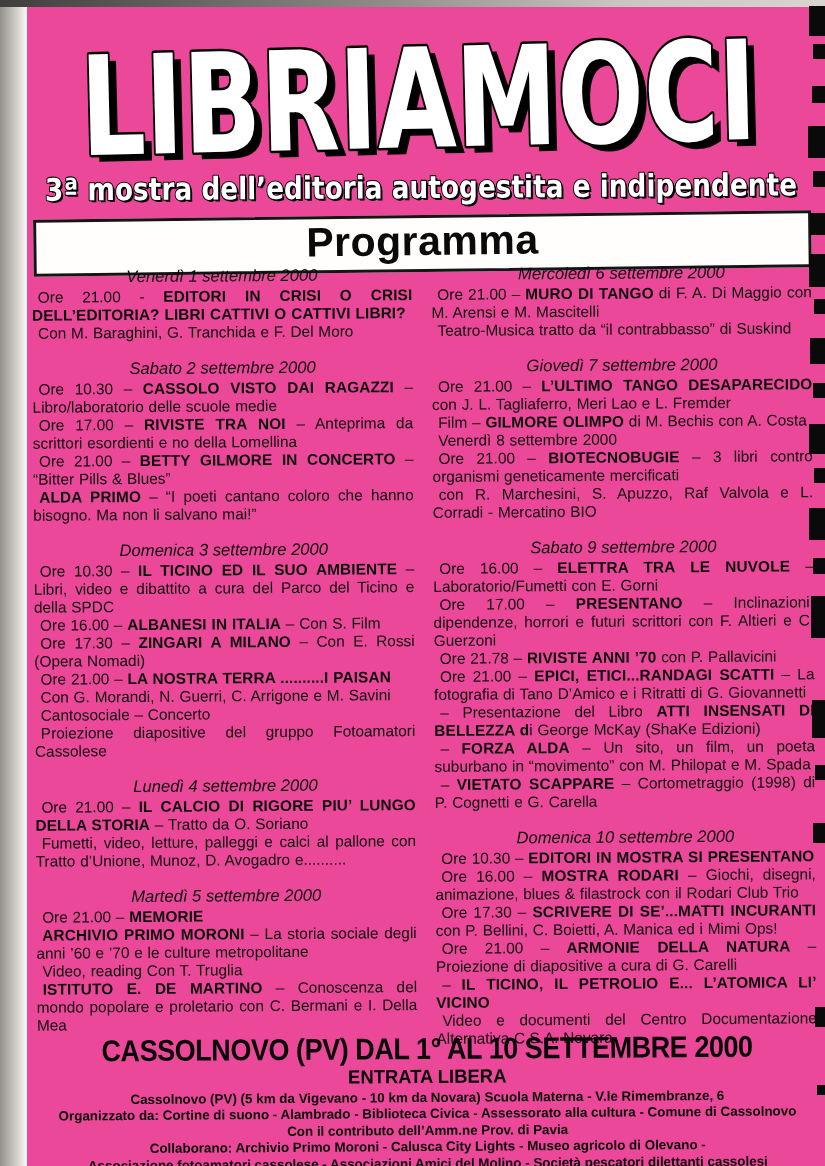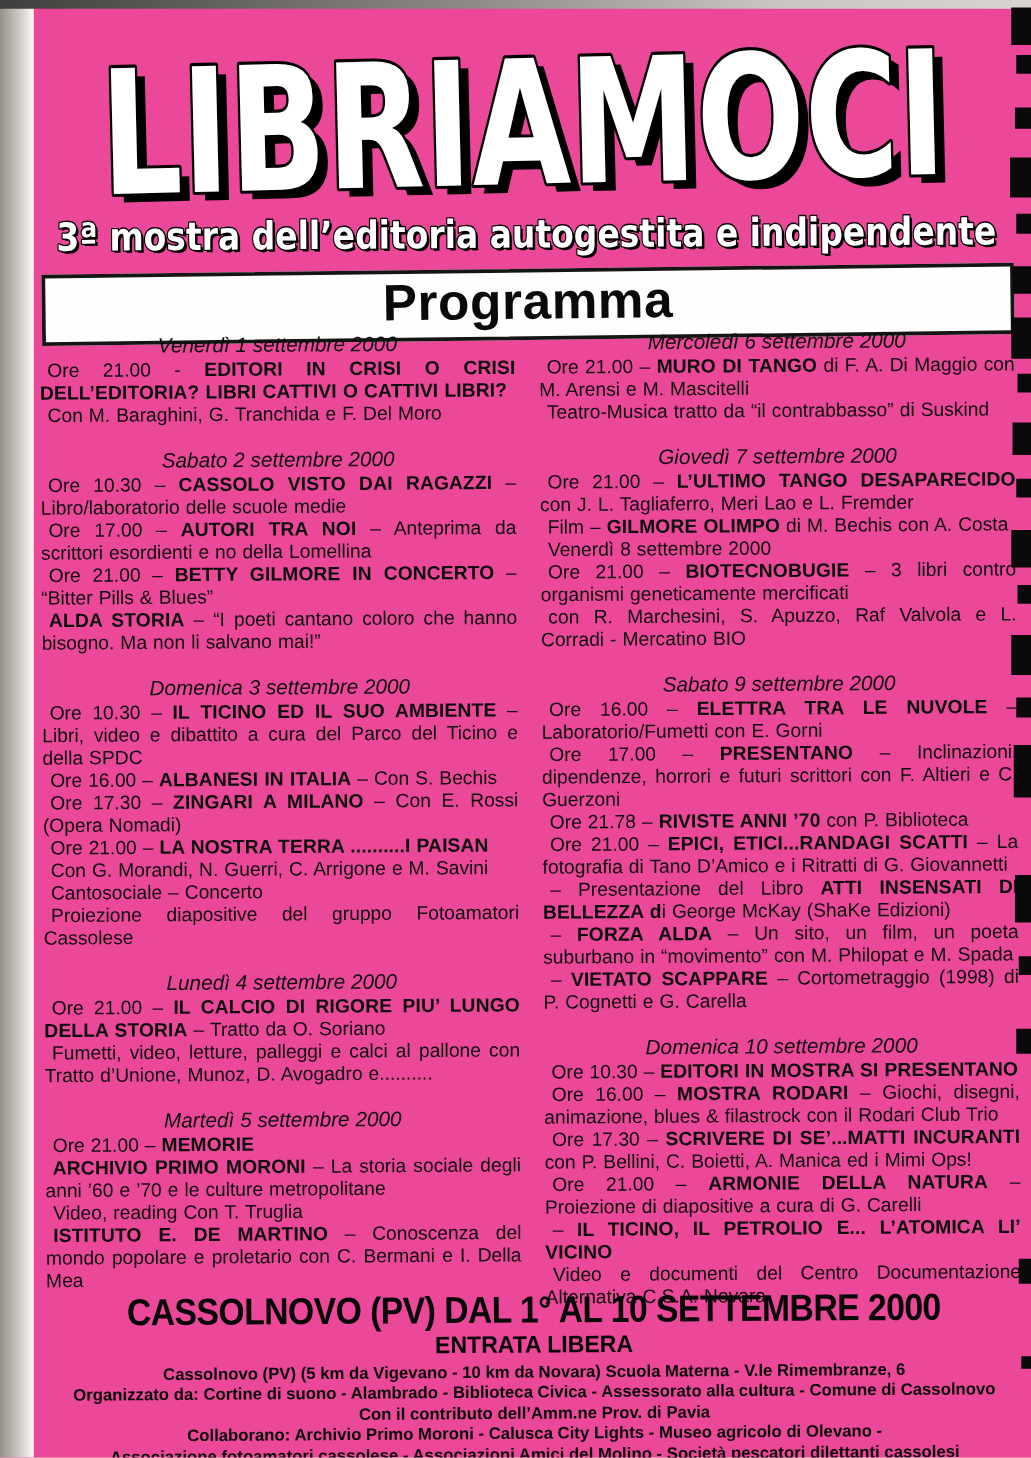--- a/index.html
+++ b/index.html
@@ -83,28 +83,28 @@
     <div class="columns">
       <div class="col">
           <div class="section">
             <div class="date">Venerdì 1 settembre 2000</div>
             <p><span>Ore 21.00 - </span><b>EDITORI IN CRISI O CRISI DELL’EDITORIA? LIBRI CATTIVI O CATTIVI LIBRI?</b></p>
             <p><span>Con M. Baraghini, G. Tranchida e F. Del Moro</span></p>
           </div>
           <div class="section">
             <div class="date">Sabato 2 settembre 2000</div>
             <p><span>Ore 10.30 – </span><b>CASSOLO VISTO DAI RAGAZZI</b><span> – Libro/laboratorio delle scuole medie</span></p>
-            <p><span>Ore 17.00 – </span><b>AUTORI TRA NOI</b><span> – Anteprima da scrittori esordienti e no della Lomellina</span></p>
+            <p><span>Ore 17.00 – </span><b>RIVISTE TRA NOI</b><span> – Anteprima da scrittori esordienti e no della Lomellina</span></p>
             <p><span>Ore 21.00 – </span><b>BETTY GILMORE IN CONCERTO</b><span> – “Bitter Pills &amp; Blues”</span></p>
-            <p><b>ALDA STORIA</b><span> – “I poeti cantano coloro che hanno bisogno. Ma non li salvano mai!”</span></p>
+            <p><b>ALDA PRIMO</b><span> – “I poeti cantano coloro che hanno bisogno. Ma non li salvano mai!”</span></p>
           </div>
           <div class="section">
             <div class="date">Domenica 3 settembre 2000</div>
             <p><span>Ore 10.30 – </span><b>IL TICINO ED IL SUO AMBIENTE</b><span> – Libri, video e dibattito a cura del Parco del Ticino e della SPDC</span></p>
-            <p><span>Ore 16.00 – </span><b>ALBANESI IN ITALIA</b><span> – Con S. Bechis</span></p>
+            <p><span>Ore 16.00 – </span><b>ALBANESI IN ITALIA</b><span> – Con S. Film</span></p>
             <p><span>Ore 17.30 – </span><b>ZINGARI A MILANO</b><span> – Con E. Rossi (Opera Nomadi)</span></p>
             <p><span>Ore 21.00 – </span><b>LA NOSTRA TERRA ..........I PAISAN</b></p>
             <p><span>Con G. Morandi, N. Guerri, C. Arrigone e M. Savini</span></p>
             <p><span>Cantosociale – Concerto</span></p>
             <p><span>Proiezione diapositive del gruppo Fotoamatori Cassolese</span></p>
           </div>
           <div class="section">
             <div class="date">Lunedì 4 settembre 2000</div>
             <p><span>Ore 21.00 – </span><b>IL CALCIO DI RIGORE PIU’ LUNGO DELLA STORIA</b><span> – Tratto da O. Soriano</span></p>
             <p><span>Fumetti, video, letture, palleggi e calci al pallone con Tratto d’Unione, Munoz, D. Avogadro e..........</span></p>
@@ -128,21 +128,21 @@
             <p><span>Ore 21.00 – </span><b>L’ULTIMO TANGO DESAPARECIDO</b><span> con J. L. Tagliaferro, Meri Lao e L. Fremder</span></p>
             <p><span>Film – </span><b>GILMORE OLIMPO</b><span> di M. Bechis con A. Costa</span></p>
             <p><span>Venerdì 8 settembre 2000</span></p>
             <p><span>Ore 21.00 – </span><b>BIOTECNOBUGIE</b><span> – 3 libri contro organismi geneticamente mercificati</span></p>
             <p><span>con R. Marchesini, S. Apuzzo, Raf Valvola e L. Corradi - Mercatino BIO</span></p>
           </div>
           <div class="section">
             <div class="date">Sabato 9 settembre 2000</div>
             <p><span>Ore 16.00 – </span><b>ELETTRA TRA LE NUVOLE</b><span> – Laboratorio/Fumetti con E. Gorni</span></p>
             <p><span>Ore 17.00 – </span><b>PRESENTANO</b><span> – Inclinazioni, dipendenze, horrori e futuri scrittori con F. Altieri e C. Guerzoni</span></p>
-            <p><span>Ore 21.78 – </span><b>RIVISTE ANNI ’70</b><span> con P. Biblioteca</span></p>
+            <p><span>Ore 21.78 – </span><b>RIVISTE ANNI ’70</b><span> con P. Pallavicini</span></p>
             <p><span>Ore 21.00 – </span><b>EPICI, ETICI...RANDAGI SCATTI</b><span> – La fotografia di Tano D’Amico e i Ritratti di G. Giovannetti</span></p>
             <p><span>– Presentazione del Libro </span><b>ATTI INSENSATI DI BELLEZZA d</b><span>i George McKay (ShaKe Edizioni)</span></p>
             <p><span>– </span><b>FORZA ALDA</b><span> – Un sito, un film, un poeta suburbano in “movimento” con M. Philopat e M. Spada</span></p>
             <p><span>– </span><b>VIETATO SCAPPARE</b><span> – Cortometraggio (1998) di P. Cognetti e G. Carella</span></p>
           </div>
           <div class="section">
             <div class="date">Domenica 10 settembre 2000</div>
             <p><span>Ore 10.30 – </span><b>EDITORI IN MOSTRA SI PRESENTANO</b></p>
             <p><span>Ore 16.00 – </span><b>MOSTRA RODARI</b><span> – Giochi, disegni, animazione, blues &amp; filastrock con il Rodari Club Trio</span></p>
             <p><span>Ore 17.30 – </span><b>SCRIVERE DI SE’...MATTI INCURANTI</b><span> con P. Bellini, C. Boietti, A. Manica ed i Mimi Ops!</span></p>

